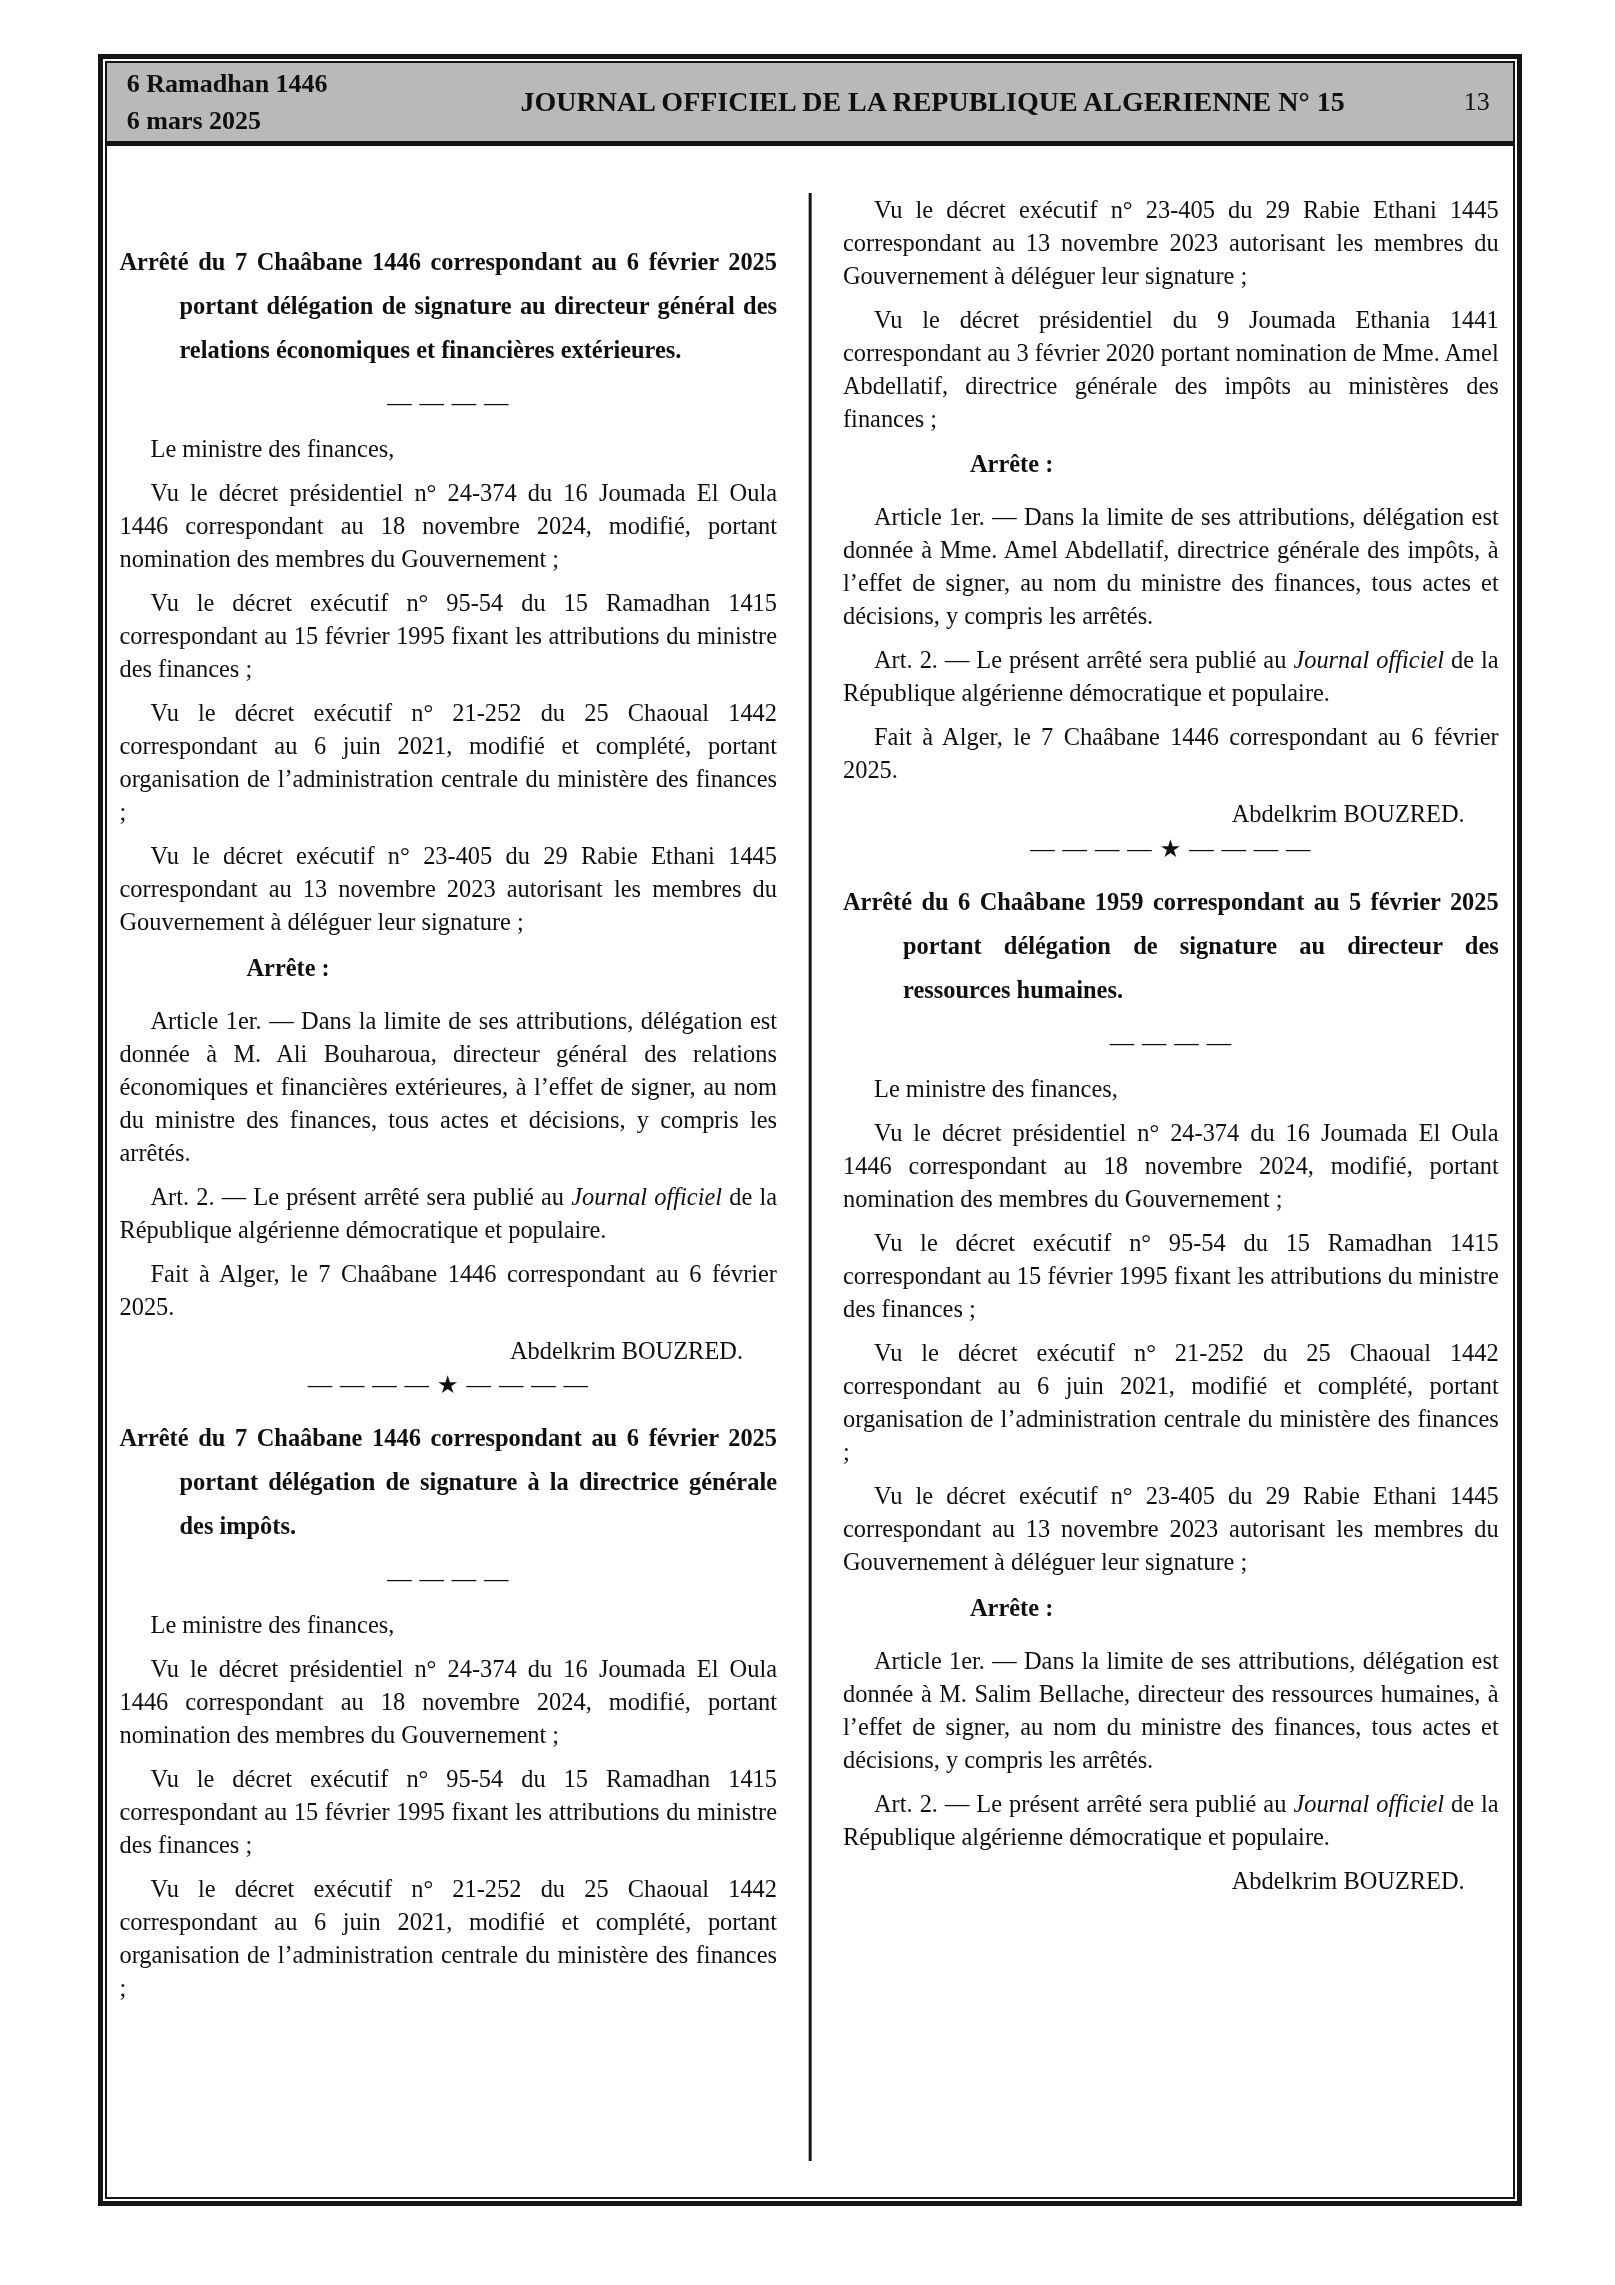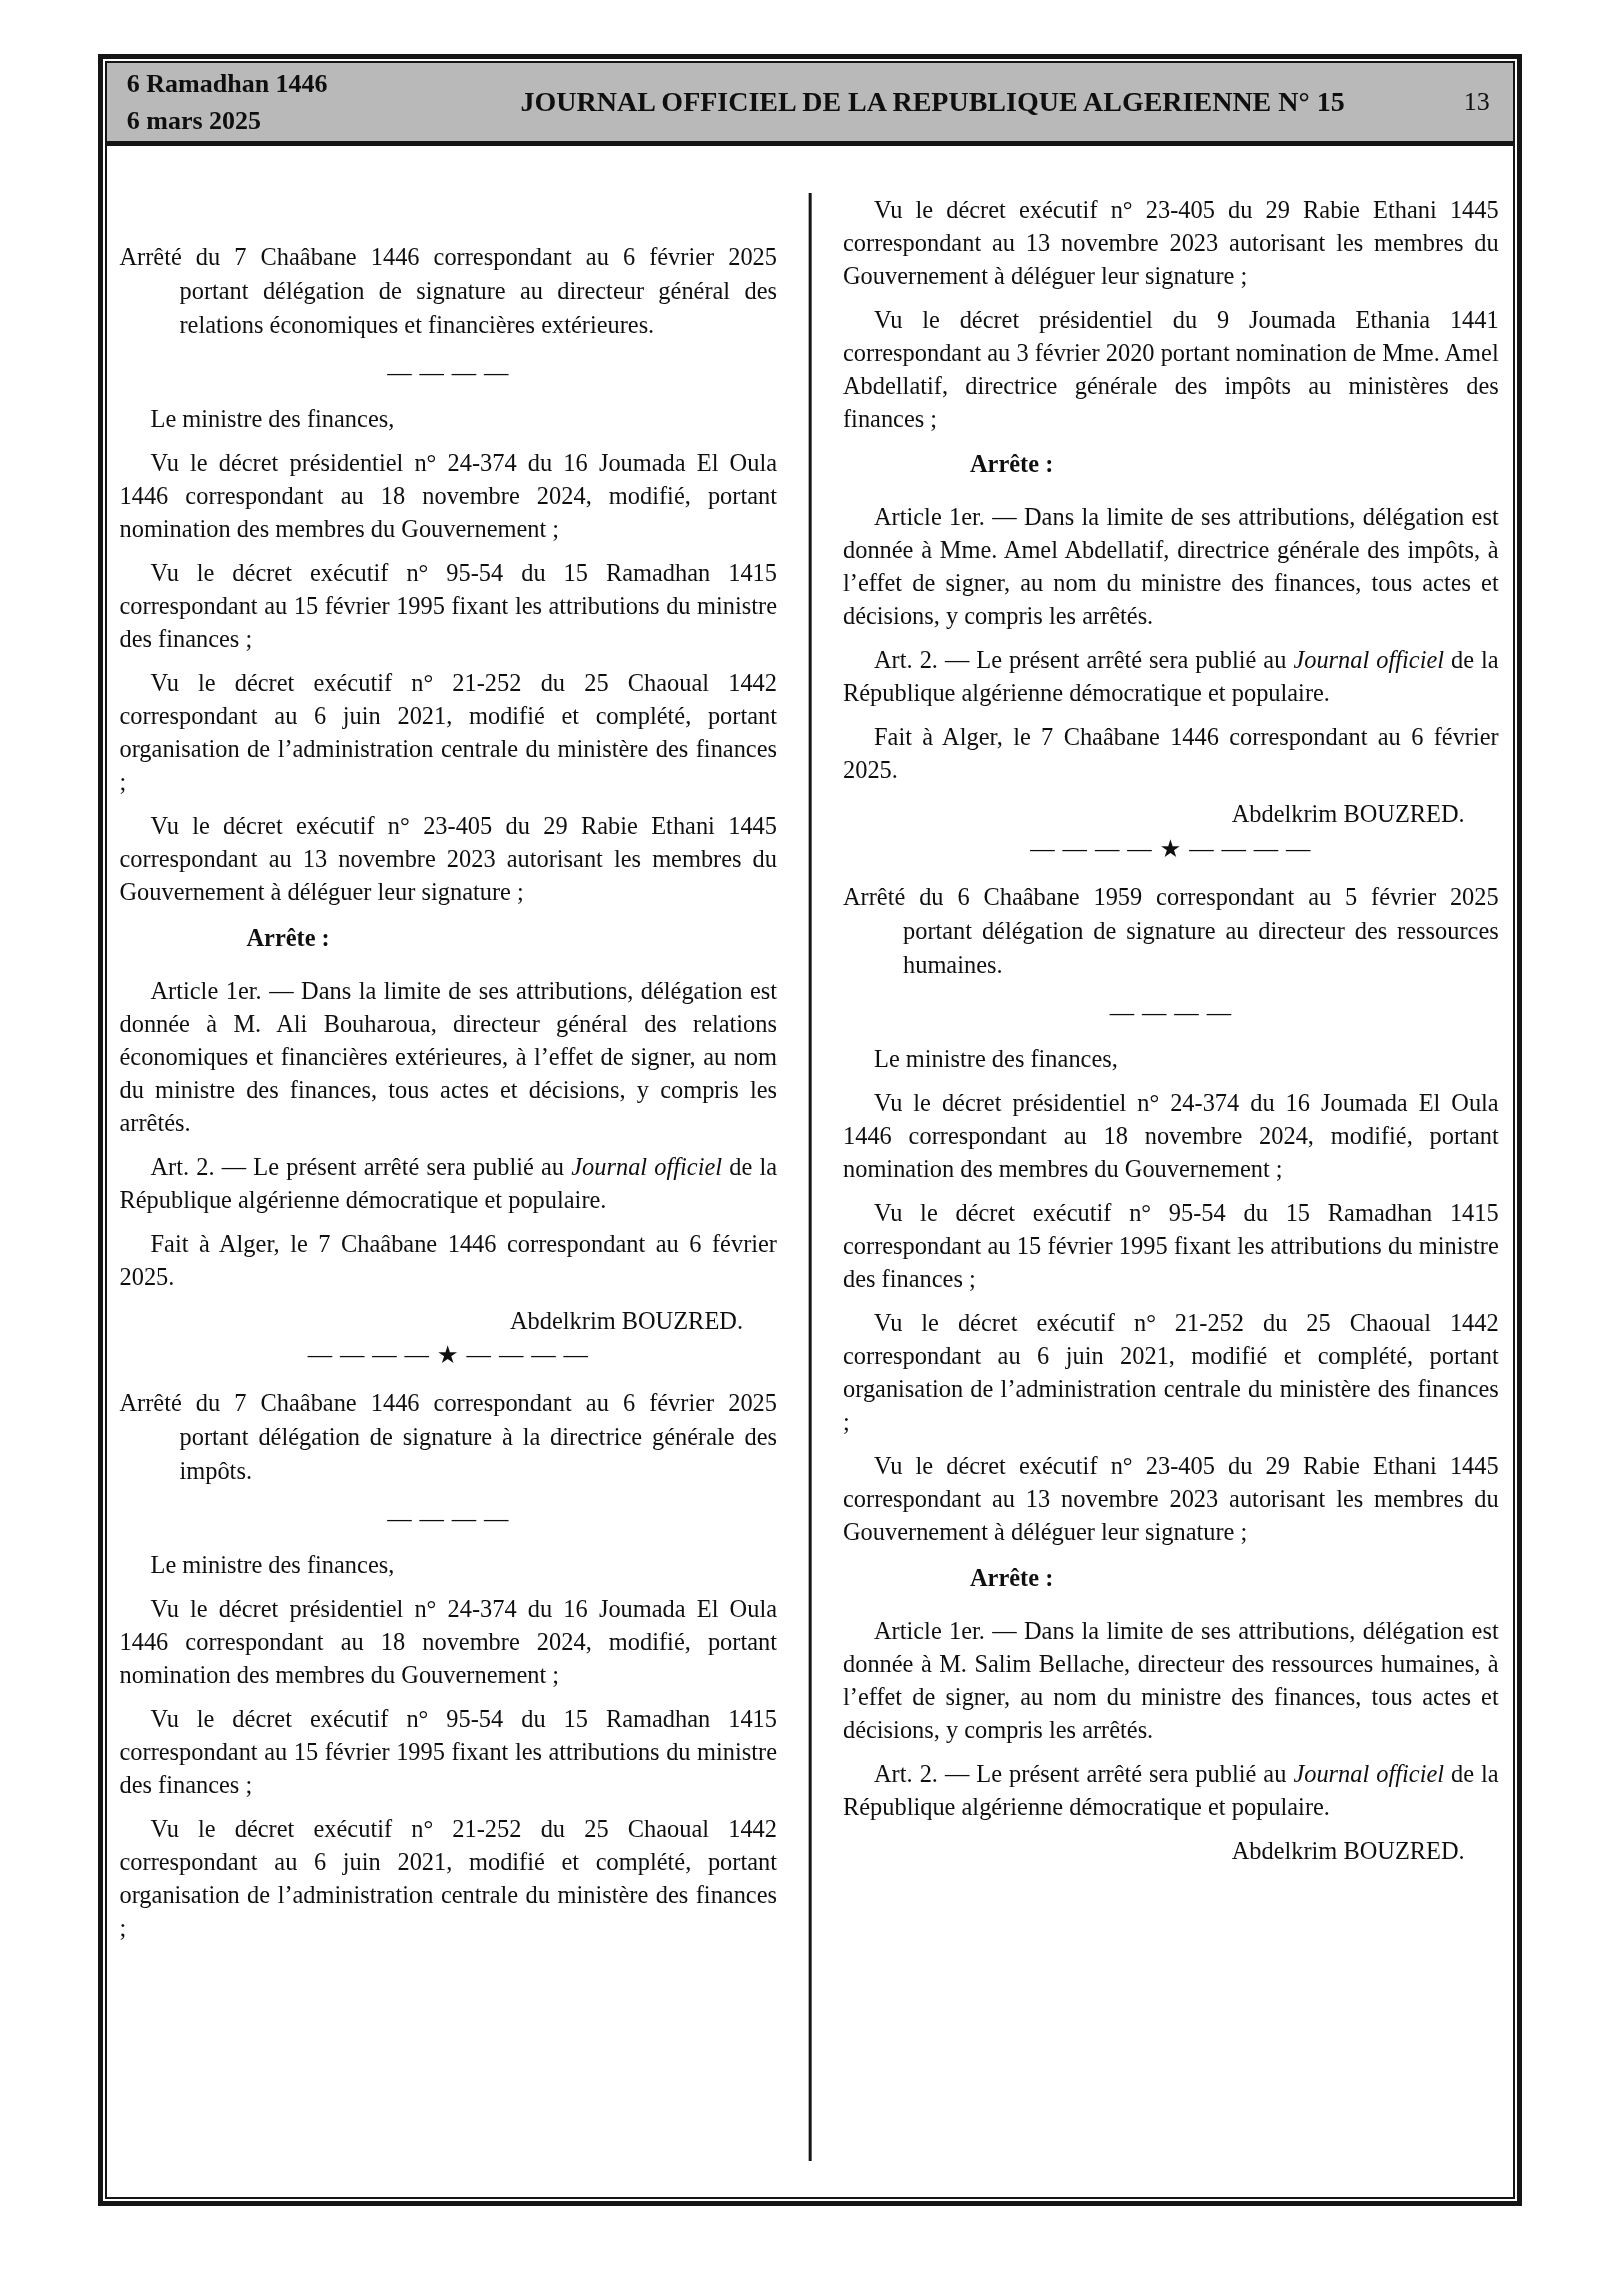--- a/index.html
+++ b/index.html
@@ -51,21 +51,21 @@
     width:50%; box-sizing:border-box;
     font-size:24.4px; line-height:33px;
     text-align:justify;
   }
   .col-left  { padding:94px 33px 0 12.7px; }
   .col-right { padding:47px 14.5px 0 33px; }
 
   p { margin:0; }
   .para { margin:0 0 11px; text-indent:31px; }
   .heading {
-    font-weight:normal; line-height:34px;
+    font-weight:bold; line-height:44px;
     margin:0 0 14.5px;
     padding-left:60px; text-indent:-60px;
     text-align:justify;
   }
   .sep {
     text-align:center; margin:0 0 12.7px;
     letter-spacing:0.9px; white-space:nowrap;
   }
   .star-sep {
     text-align:center; margin:1.8px 0 14.5px;

